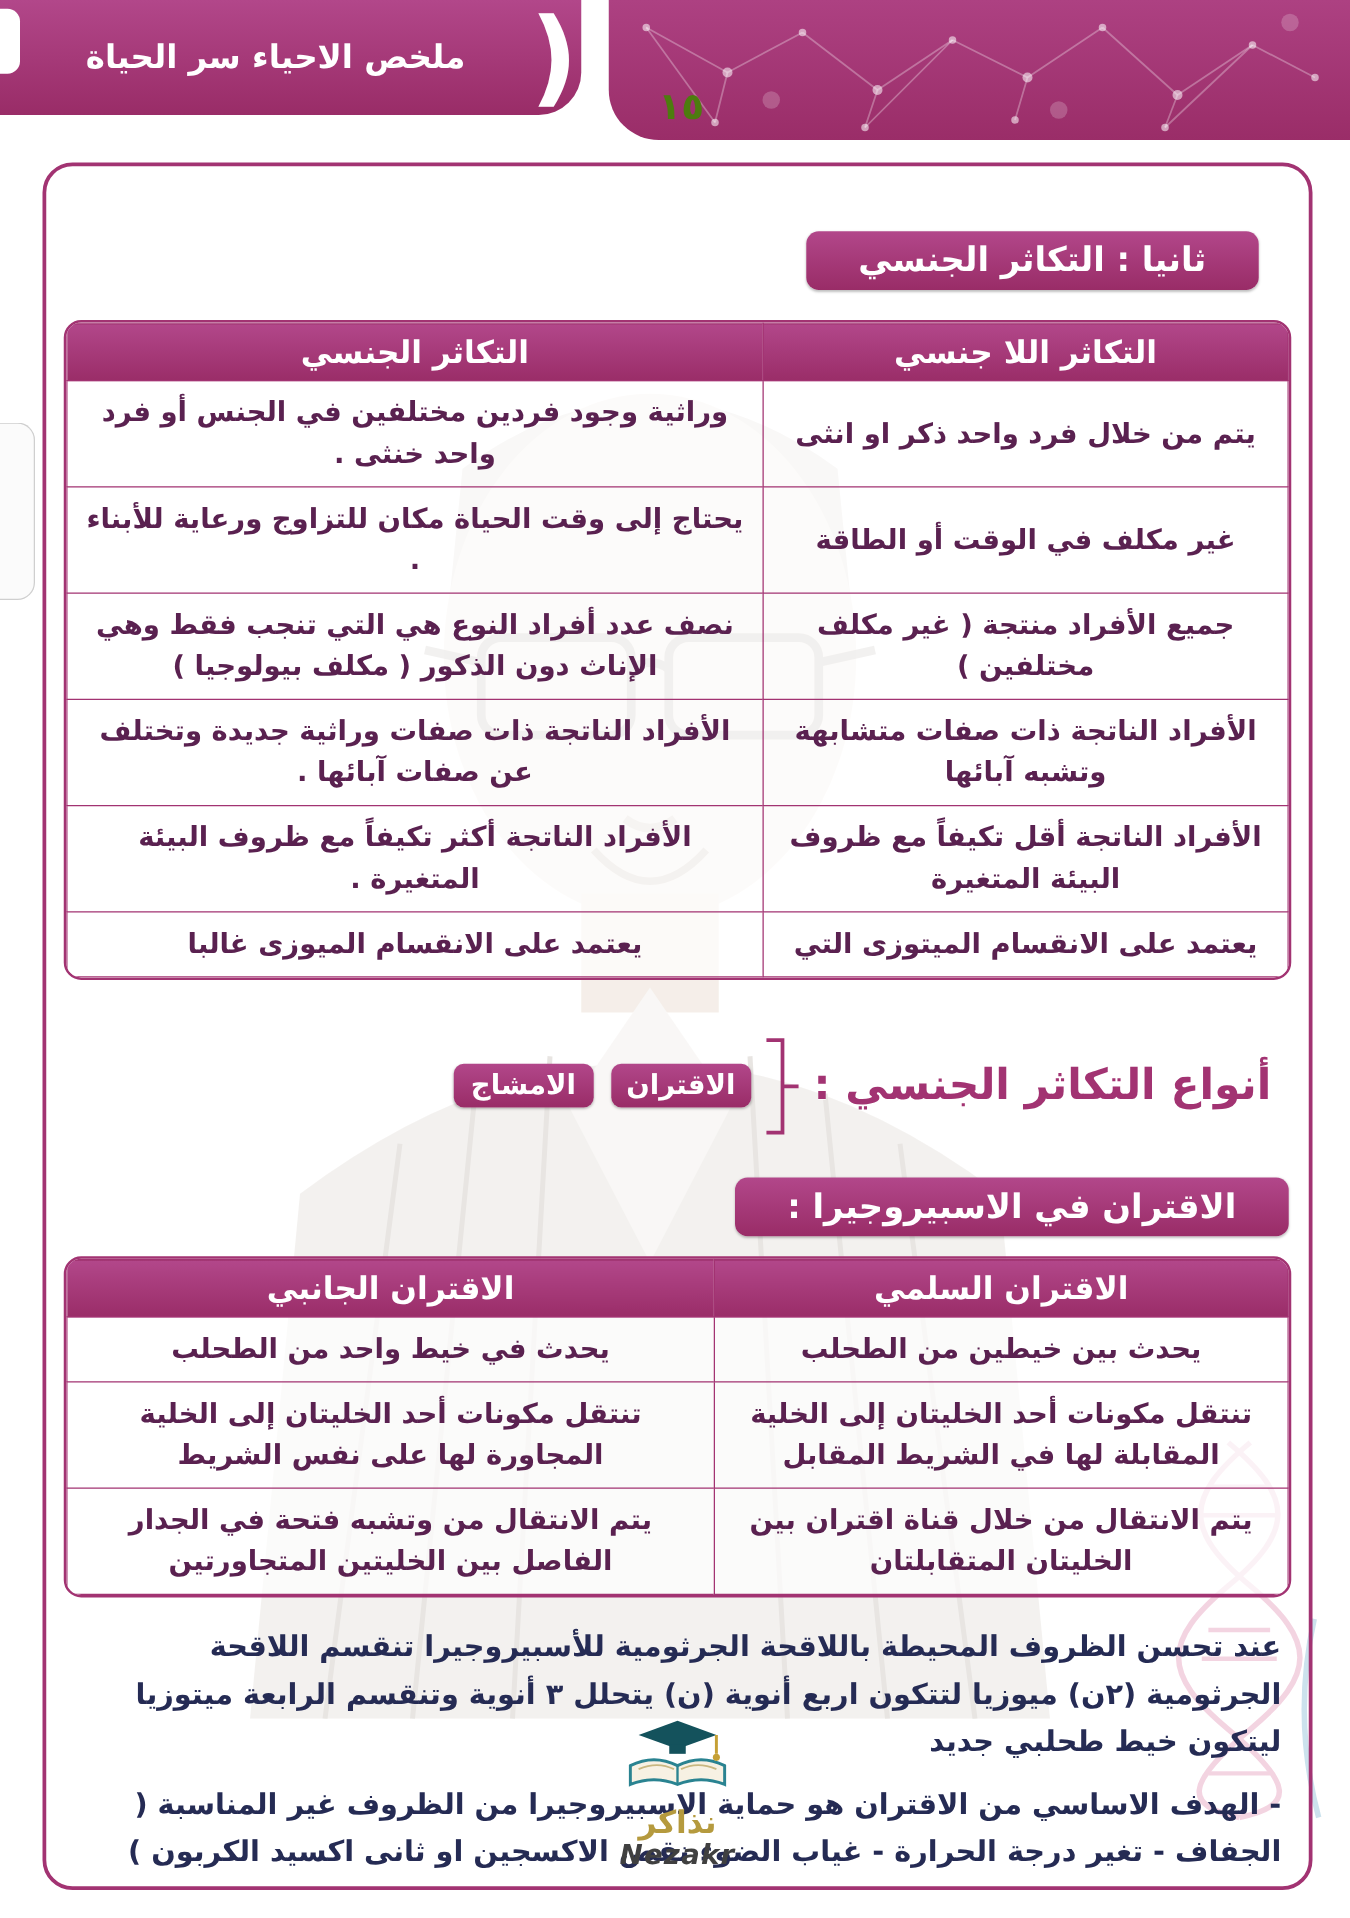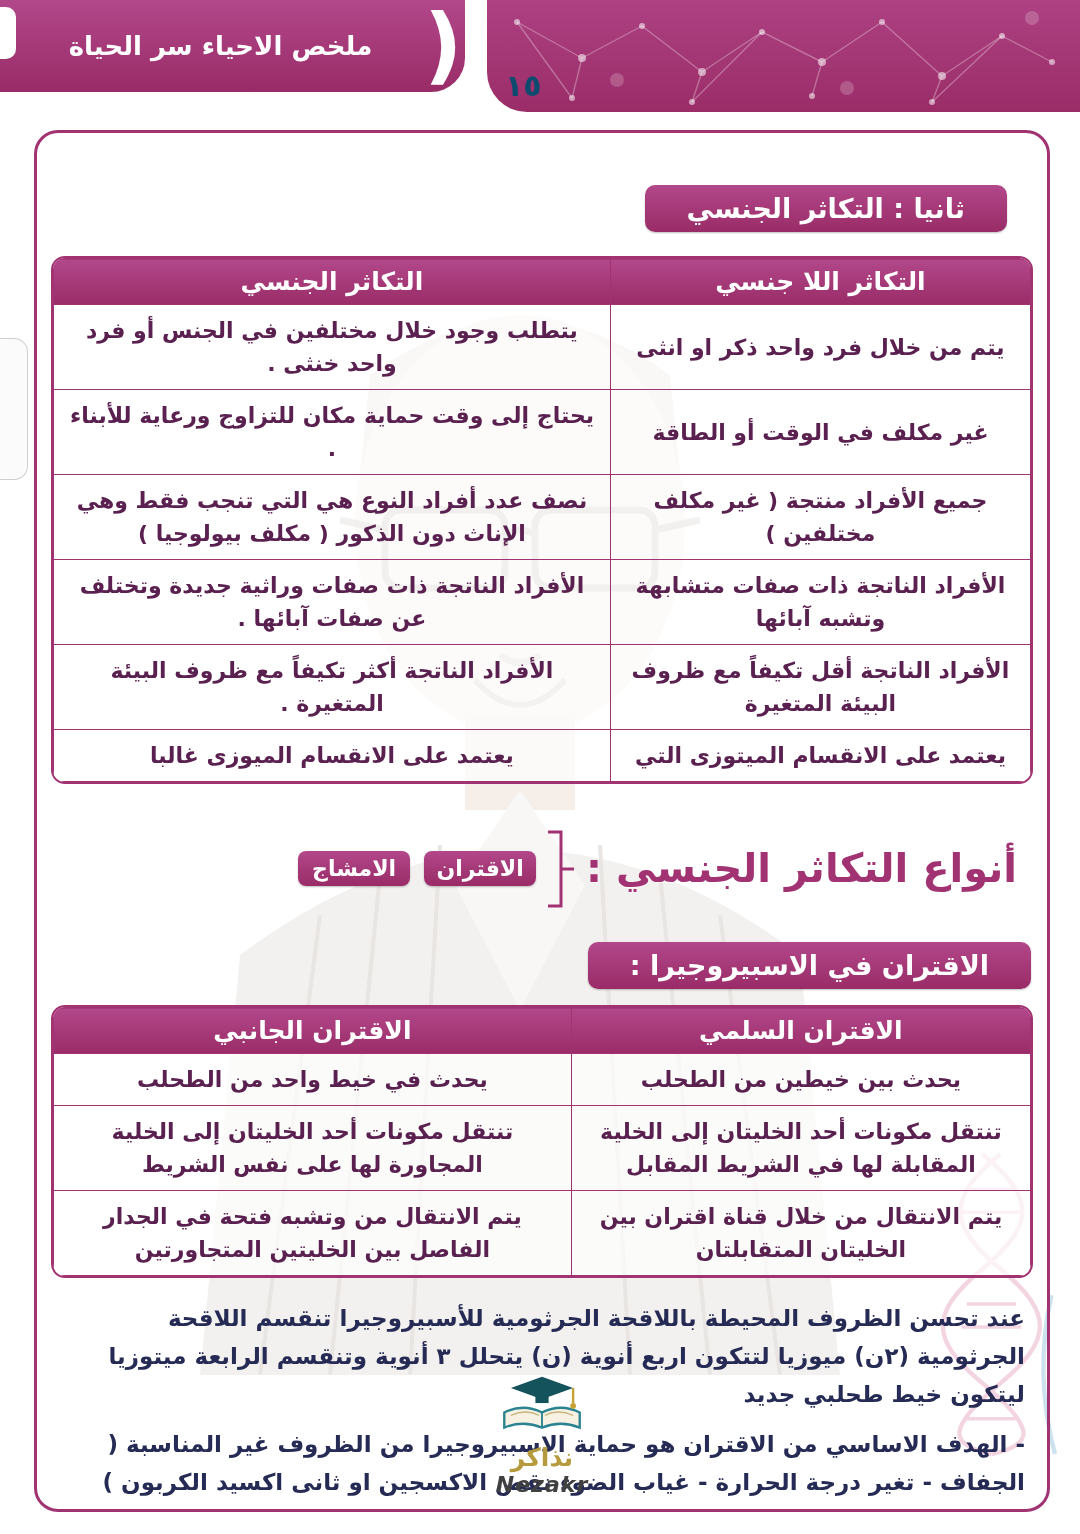--- a/index.html
+++ b/index.html
@@ -10,22 +10,22 @@
   
   .banner-left { position:absolute; top:0; left:0; width:465px; height:92px;
     background:linear-gradient(#b2478a,#992c67); border-radius:0 0 34px 0;
     display:flex; align-items:center; justify-content:center; z-index:3; }
   .banner-left .ttl { color:#fff; font-weight:bold; font-size:26px; padding-right:24px; }
   .banner-notch { position:absolute; top:7px; left:0; width:16px; height:52px; background:#fff;
     border-radius:0 10px 10px 0; z-index:4; }
   .crescent { position:absolute; top:-4px; left:424px; color:#ffffff; font-size:84px; font-weight:bold; z-index:4; }
   .banner-right { position:absolute; top:0; left:487px; right:0; height:112px;
     background:linear-gradient(#ad4182,#9a2d68); border-bottom-left-radius:40px; z-index:2; overflow:hidden; }
-  .page-num { position:absolute; top:68px; left:505px; width:80px; text-align:left;
-    color:#0c4a6e; font-size:30px; font-weight:bold; z-index:3; }
+  .page-num { position:absolute; top:68px; left:505px; width:80px; text-align:center;
+    color:#4d7c0f; font-size:30px; font-weight:bold; z-index:3; }
 
   
   .frame { position:absolute; top:130px; left:34px; right:30px; bottom:22px;
     border:3px solid #a23372; border-radius:24px; padding:40px 14px 20px; z-index:1; }
   .side-tab { position:absolute; left:0; top:338px; width:28px; height:142px; background:#fbfbfb;
     border:1px solid #cfcfcf; border-left:none; border-radius:0 14px 14px 0; z-index:2; }
 
   
   .watermark { position:absolute; left:200px; top:225px; z-index:0; opacity:.5; pointer-events:none; }
   .dna { position:absolute; right:18px; bottom:70px; z-index:0; opacity:.75; pointer-events:none; }
@@ -39,21 +39,21 @@
   
   .tbl-wrap { border:2px solid #a23372; border-radius:14px; overflow:hidden; background:rgba(255,255,255,.35); }
   table { width:100%; border-collapse:collapse; }
   th { background:linear-gradient(#b2478a,#9a2d68); color:#fff; font-size:25px; font-weight:bold;
     padding:8px 6px; border:1.5px solid #a23372; }
   td { color:#5a2150; font-size:22px; font-weight:bold; text-align:center;
     padding:9px 12px; border:1.5px solid #a23372; line-height:1.5; background:rgba(255,255,255,.55); }
 
   
   .types-row { display:flex; align-items:center; gap:12px; margin:28px 16px 4px 0; }
-  .types-label { color:#a23372; font-weight:bold; font-size:40px; text-shadow:0 1px 0 rgba(255,255,255,.8); }
+  .types-label { color:#a23372; font-weight:bold; font-size:34px; text-shadow:0 1px 0 rgba(255,255,255,.8); }
   .chips { display:flex; flex-direction:row; gap:14px; }
   .chip { background:linear-gradient(#b2478a,#992c67); color:#fff; font-weight:bold; font-size:22px;
     border-radius:8px; padding:5px 10px; min-width:112px; text-align:center; box-shadow:0 1px 2px rgba(0,0,0,.25); }
 
   
   .notes { margin:22px 8px 0 10px; color:#252b54; font-weight:bold; font-size:23px; line-height:1.65; text-align:right; }
   .note { margin-bottom:12px; }
 
   
   .brand { position:absolute; bottom:12px; left:0; right:0; text-align:center; z-index:2; }
@@ -170,25 +170,25 @@
           </colgroup>
         <thead>
           <tr>
             <th>التكاثر اللا جنسي</th>
             <th>التكاثر الجنسي</th>
           </tr>
         </thead>
         <tbody>
           <tr>
             <td>يتم من خلال فرد واحد ذكر او انثى</td>
-            <td>يتطلب وجود خلال مختلفين في الجنس أو فرد واحد خنثى .</td>
+            <td>وراثية وجود فردين مختلفين في الجنس أو فرد واحد خنثى .</td>
           </tr>
           <tr>
             <td>غير مكلف في الوقت أو الطاقة</td>
-            <td>يحتاج إلى وقت حماية مكان للتزاوج ورعاية للأبناء .</td>
+            <td>يحتاج إلى وقت الحياة مكان للتزاوج ورعاية للأبناء .</td>
           </tr>
           <tr>
             <td>جميع الأفراد منتجة ( غير مكلف مختلفين )</td>
             <td>نصف عدد أفراد النوع هي التي تنجب فقط وهي الإناث دون الذكور ( مكلف بيولوجيا )</td>
           </tr>
           <tr>
             <td>الأفراد الناتجة ذات صفات متشابهة وتشبه آبائها</td>
             <td>الأفراد الناتجة ذات صفات وراثية جديدة وتختلف عن صفات آبائها .</td>
           </tr>
           <tr>

